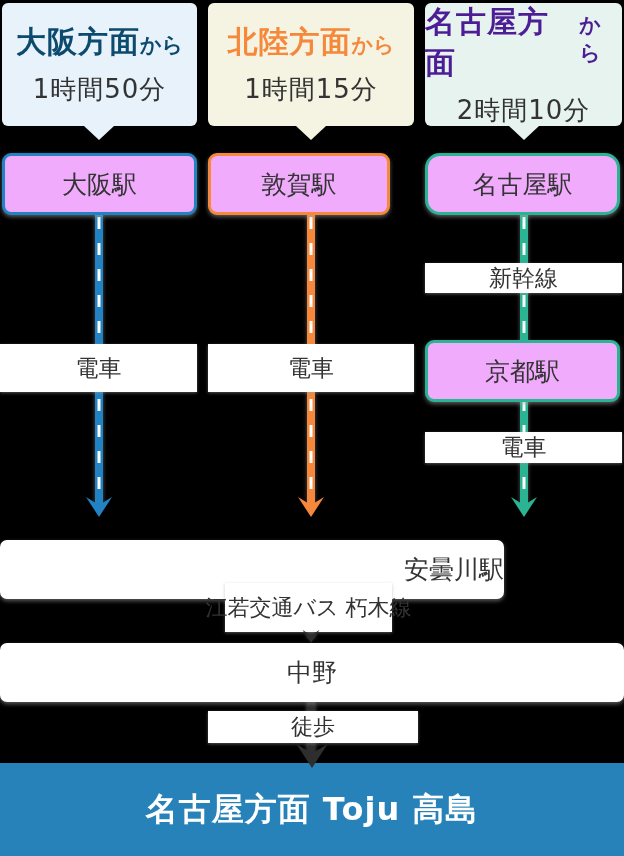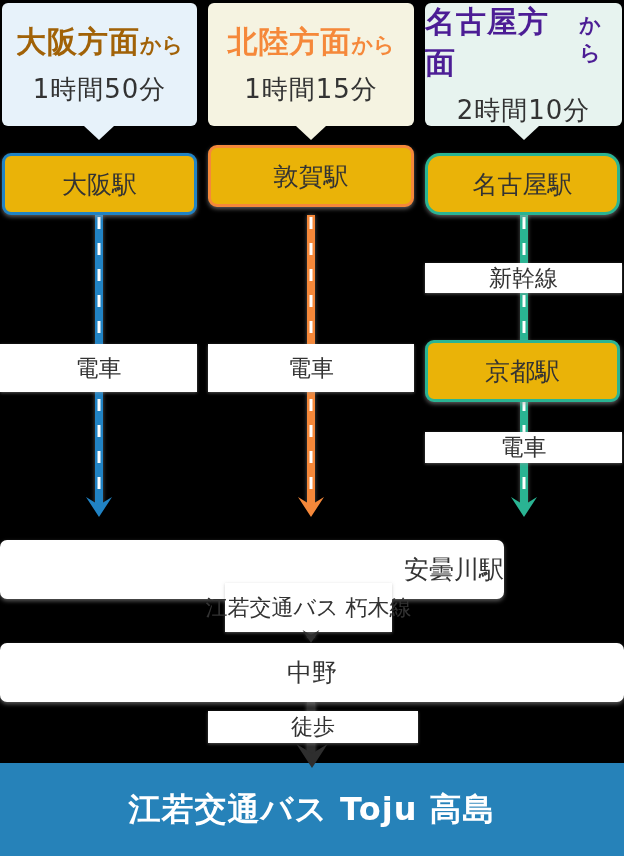--- a/index.html
+++ b/index.html
@@ -10,28 +10,28 @@
   .abs{position:absolute;box-sizing:border-box;}
   
   .header{
     border-radius:6px;display:flex;flex-direction:column;align-items:center;
     justify-content:center;gap:9px;z-index:2;
   }
   .hb1{background:#E7F2FA;} .hb2{background:#F5F3E1;} .hb3{background:#E7F3EF;}
   .region-line{display:flex;align-items:baseline;}
   .region{font-size:30px;font-weight:bold;letter-spacing:1px;}
   .kara{font-size:21px;font-weight:bold;}
-  .c1t{color:#a16207;} .c2t{color:#F5883A;} .c3t{color:#4c1d95;}
+  .c1t{color:#0c4a6e;} .c2t{color:#F5883A;} .c3t{color:#4c1d95;}
   .duration{font-size:26px;color:#333;letter-spacing:1px;}
   .tail{width:0;height:0;border-left:15px solid transparent;border-right:15px solid transparent;
     border-top:14px solid #fff;z-index:2;}
   .tail1{border-top-color:#E7F2FA;} .tail2{border-top-color:#F5F3E1;} .tail3{border-top-color:#E7F3EF;}
   
   .station{
-    background:#eab308;border-radius:9px;display:flex;align-items:center;justify-content:center;
+    background:#f0abfc;border-radius:9px;display:flex;align-items:center;justify-content:center;
     font-size:25px;color:#333;z-index:3;box-shadow:0 2px 4px rgba(165,165,165,.55);
   }
   .b1{border:3px solid #2183C4;} .b2{border:3px solid #F5883A;} .b3{border:3px solid #2AB493;}
   .wide-box{
     background:#fff;border-radius:7px;display:flex;align-items:center;justify-content:center;
     font-size:25px;color:#333;z-index:3;box-shadow:0 2px 4px rgba(165,165,165,.55);
   }
   
   .track{width:8px;z-index:1;box-shadow:0 0 4px rgba(140,140,140,.6);}
   .track::after{
@@ -80,21 +80,21 @@
   </div>
 
   <div class="abs header hb2" style="left:208px;top:3px;width:206px;height:123px;">
     <div class="region-line">
       <span class="region c2t">北陸方面</span>
         <span class="kara c2t">から</span>
     </div>
     <div class="duration">1時間15分</div>
   </div>
   <div class="abs tail tail2" style="left:296px;top:126px;"></div>
-  <div class="abs station b2" style="left:208px;top:145px;width:206px;height:62px;">
+  <div class="abs station b2" style="left:208px;top:153px;width:182px;height:62px;">
     <span>敦賀駅</span>
   </div>
   <div class="abs track tr2" style="left:307px;top:215px;height:290px;"></div>
   <svg class="abs ah" style="left:298px;top:497px;" width="26" height="20" viewBox="0 0 26 20">
     <polygon points="0,0 13,8 26,0 13,20" fill="#F5883A"></polygon>
   </svg>
   <div class="abs band" style="left:208px;top:344px;width:206px;height:48px;">
     <span>電車</span>
   </div>
 
@@ -141,16 +141,16 @@
 
   <div class="abs track trdark" style="left:307px;top:702px;height:52px;"></div>
   <div class="abs band" style="left:208px;top:711px;width:210px;height:32px;font-size:22px;">
     <span>徒歩</span>
   </div>
   <svg class="abs ah" style="left:296px;top:744px;" width="32" height="24" viewBox="0 0 26 20">
     <polygon points="0,0 13,8 26,0 13,20" fill="#2E2E2E"></polygon>
   </svg>
 
   <div class="abs banner" style="left:0px;top:763px;width:624px;height:93px;background:#2682B9;color:#FFFFFF;">
-    <span>江若交通バス Toju 高島</span>
+    <span>名古屋方面 Toju 高島</span>
   </div>
 
 </div>
 
 </body></html>

